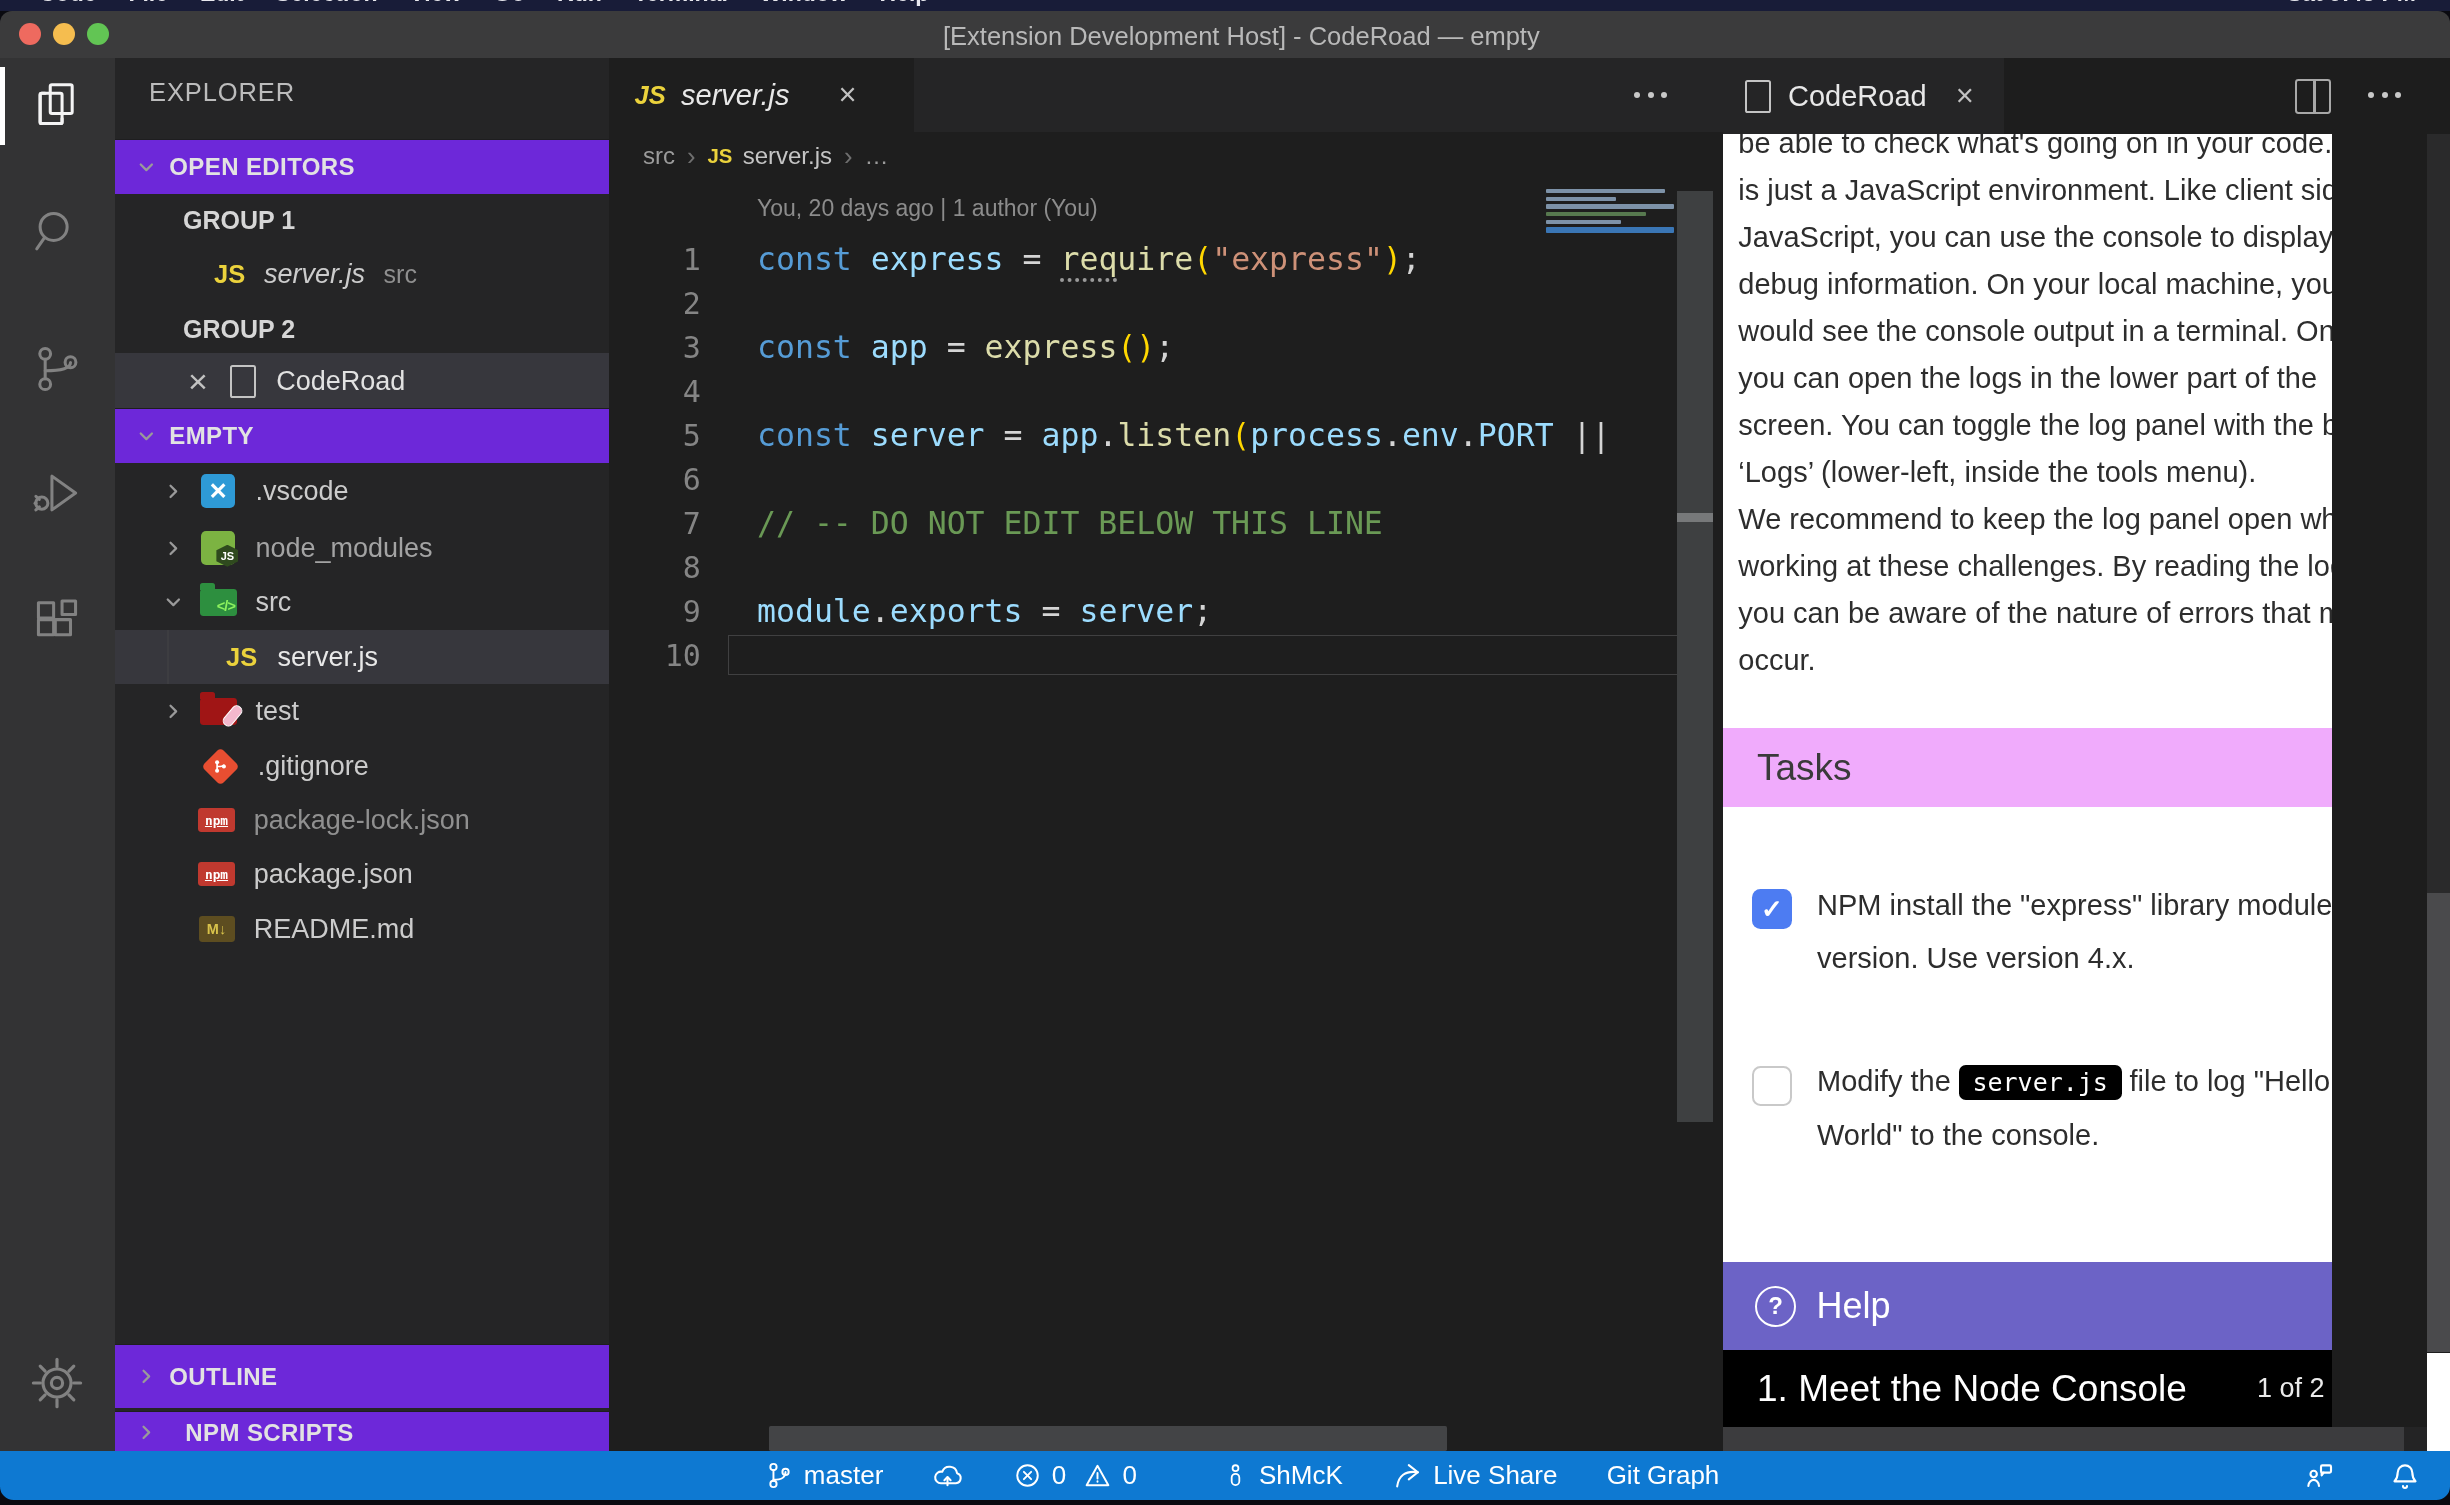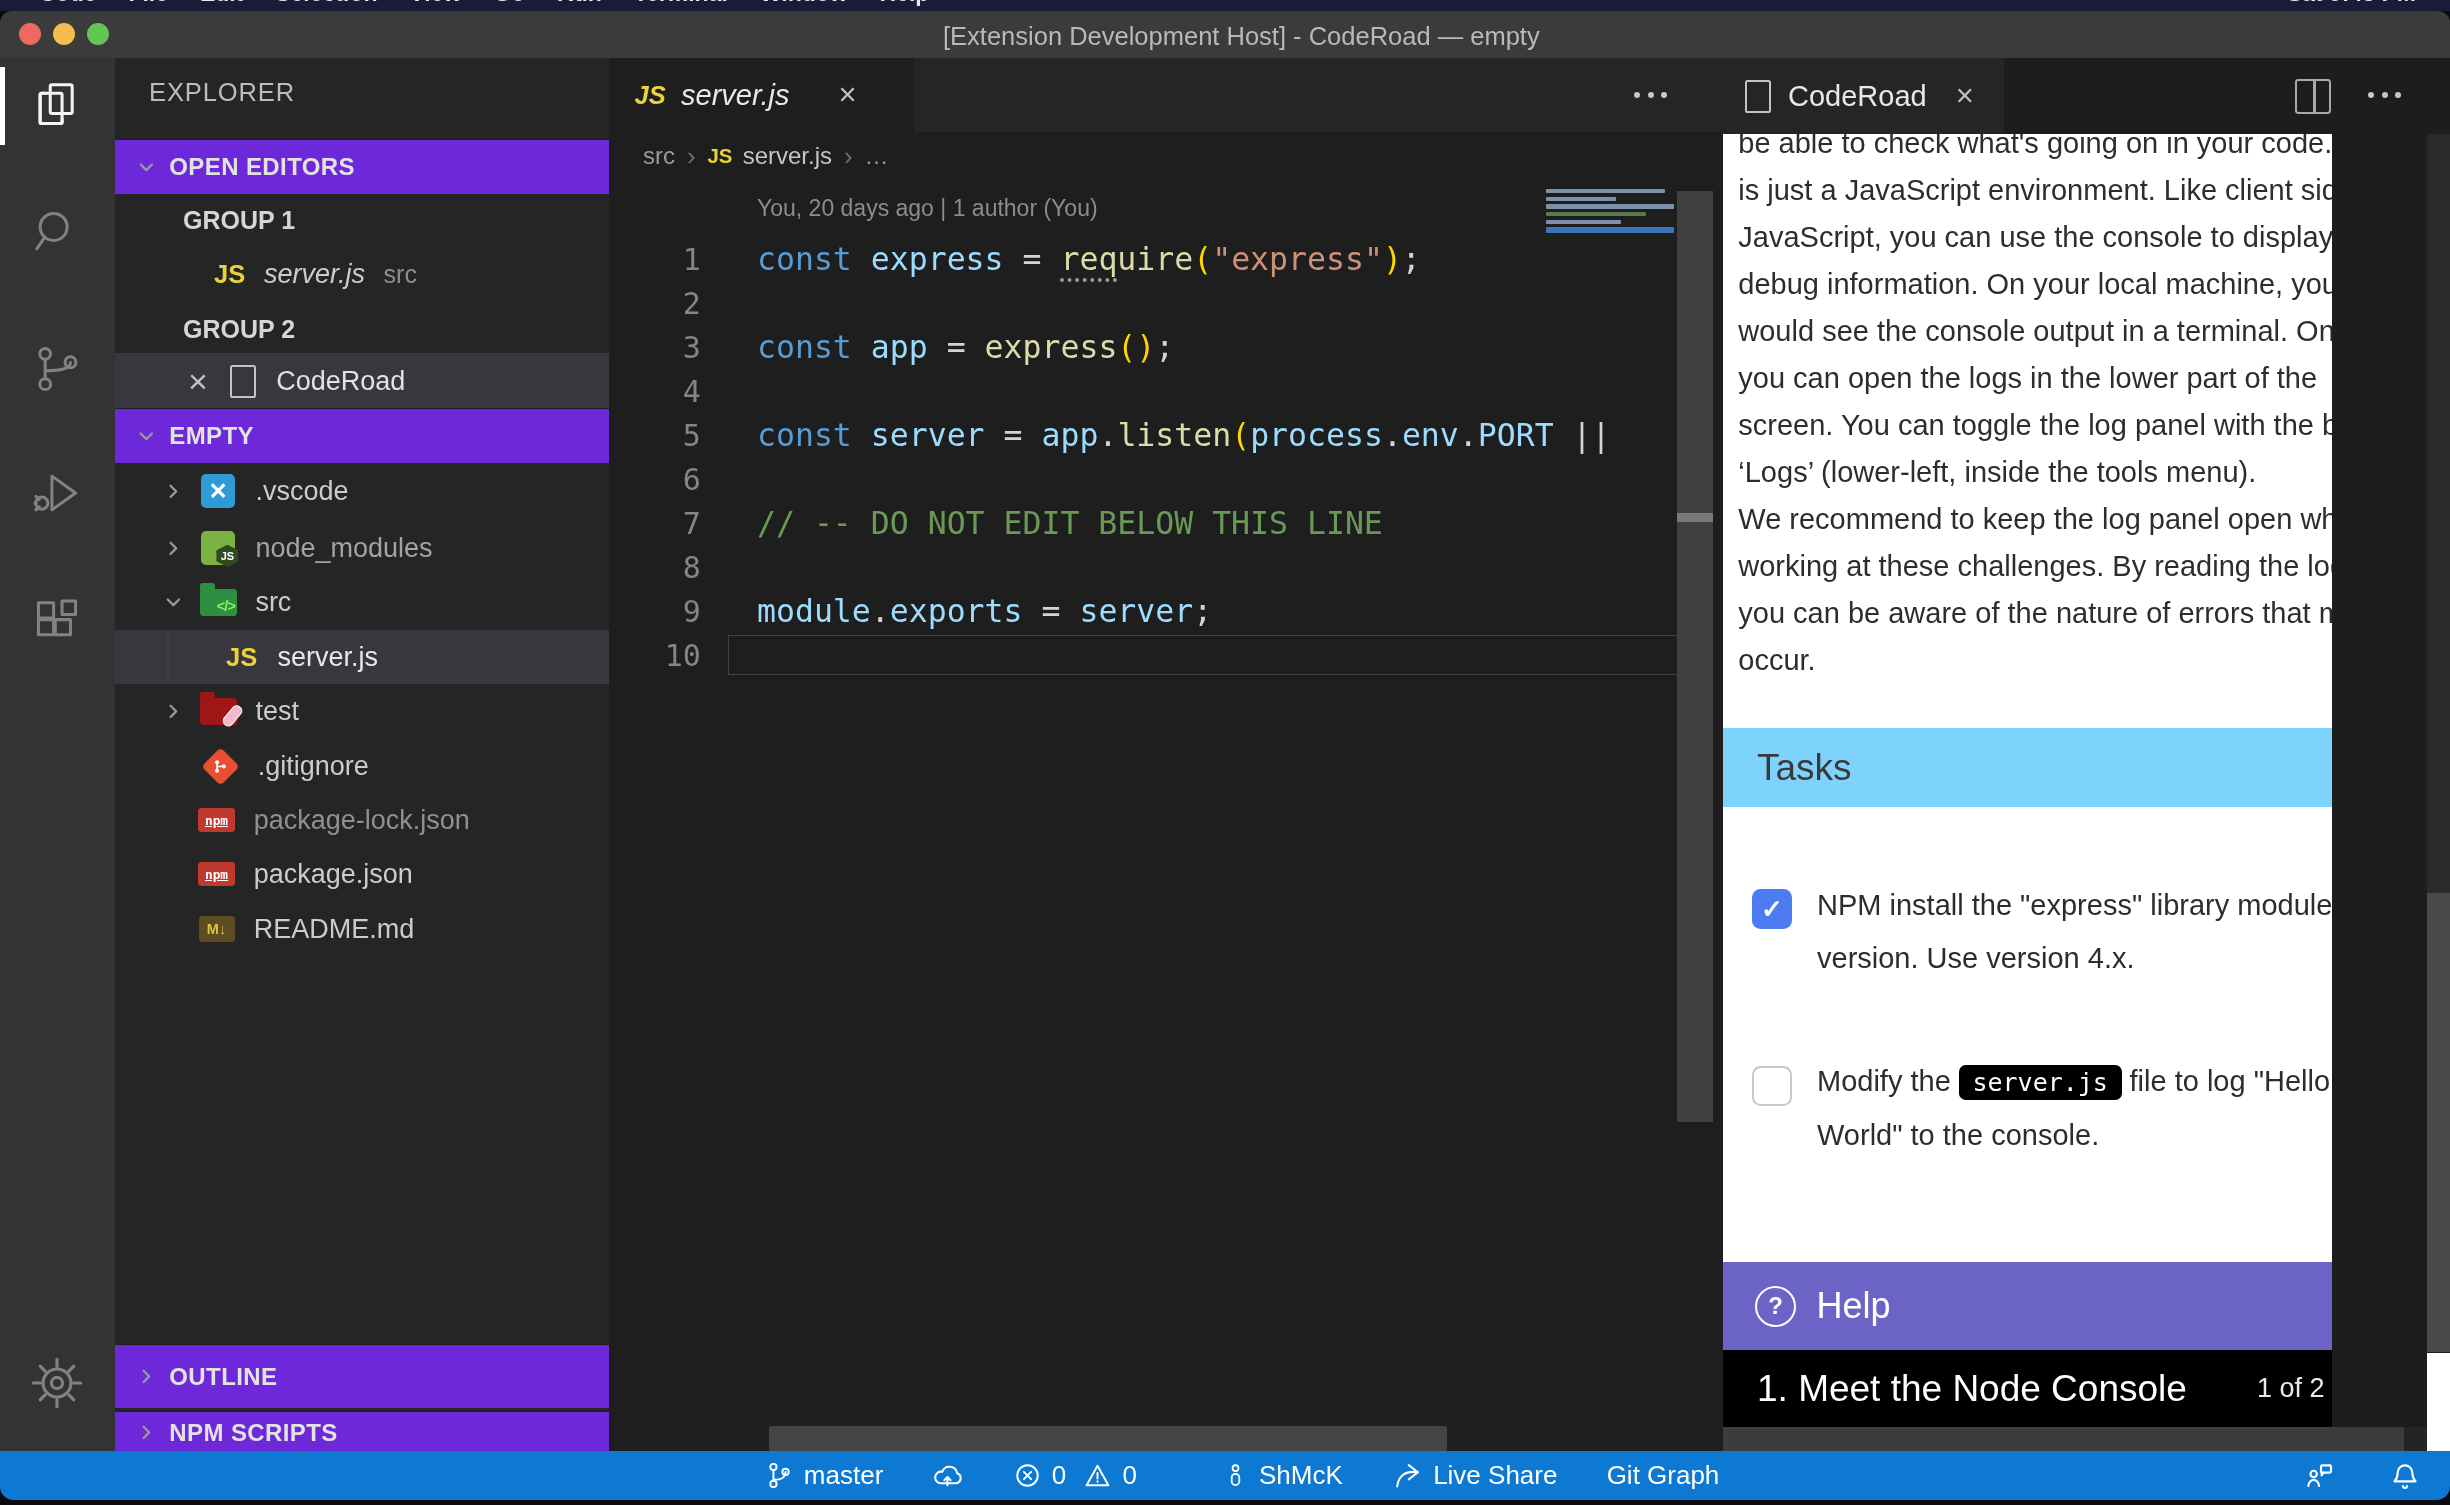--- a/index.html
+++ b/index.html
@@ -88,21 +88,21 @@
 
   
   .panel{left:1723px;top:58px;width:727px;height:1393px;background:#1d1d1d;overflow:hidden;}
   .p-tabbar{left:0;top:0;width:727px;height:76px;background:#1d1d1d;}
   .p-tab{left:0;top:0;width:281px;height:76px;background:#252526;display:flex;align-items:center;}
   .p-tabname{margin-left:17px;font-size:29px;color:#e8e8e8;}
   .spliticon{width:32px;height:31px;border:2.6px solid #a8a8a8;border-radius:3.4px;position:relative;}
   .spliticon::after{content:'';position:absolute;left:50%;top:0;bottom:0;width:2.6px;background:#a8a8a8;}
   .webview{left:0;top:76px;width:609px;height:1293px;background:#ffffff;overflow:hidden;}
   .wv-paragraph{position:absolute;left:15.3px;top:-13.6px;width:681px;font-size:29px;line-height:47px;color:#2d2d2d;}
-  .tasks-band{position:absolute;left:0;top:594px;width:704px;height:79px;background:#7dd3fc;display:flex;align-items:center;}
+  .tasks-band{position:absolute;left:0;top:594px;width:704px;height:79px;background:#f0abfc;display:flex;align-items:center;}
   .tasks-band .tlabel{margin-left:34px;font-size:37px;color:#3a3a3a;}
   .checkbox{position:absolute;left:29px;width:40px;height:40px;border-radius:8.5px;box-sizing:border-box;}
   .checkbox.checked{background:#4d7cf2;color:#fff;font-size:26px;display:flex;align-items:center;justify-content:center;font-weight:700;}
   .checkbox.unchecked{background:#fff;border:2.6px solid #c9c9c9;}
   .task-text{position:absolute;left:94px;width:600px;font-size:29px;line-height:53px;color:#2d2d2d;}
   .codechip{background:#000;color:#fff;font-family:"DejaVu Sans Mono",monospace;font-size:25px;padding:3.4px 13.6px;border-radius:6.8px;}
   .helpbar{position:absolute;left:0;top:1128px;width:704px;height:88px;background:#6c63c6;display:flex;align-items:center;color:#fff;}
   .qcircle{margin-left:32px;width:37px;height:37px;border:2.6px solid #fff;border-radius:50%;display:flex;align-items:center;justify-content:center;font-size:24px;font-weight:700;}
   .helpbar .hlabel{margin-left:20.4px;font-size:36px;}
   .sectionbar{position:absolute;left:0;top:1216px;width:704px;height:77px;background:#000;color:#fff;display:flex;align-items:center;}
@@ -322,21 +322,21 @@
         </span>
       <span style="margin-left:18.7px;">README.md</span>
     </div>
 
     <div class="abs sb-band" style="top:1286px;height:63px;">
       <svg class="chev" viewBox="0 0 20 20">
           <polyline points="7,4 13,10 7,16"></polyline>
         </svg>
       <span class="blabel">OUTLINE</span>
     </div>
-    <div class="abs sb-band" style="top:1353px;height:41px;">
+    <div class="abs sb-band" style="top:1353px;height:41px;gap:16px;">
       <svg class="chev" viewBox="0 0 20 20">
           <polyline points="7,4 13,10 7,16"></polyline>
         </svg>
       <span class="blabel">NPM SCRIPTS</span>
     </div>
   </div>
 
   <div class="abs editorgroup">
     <div class="abs tabbar">
       <div class="abs tab">

